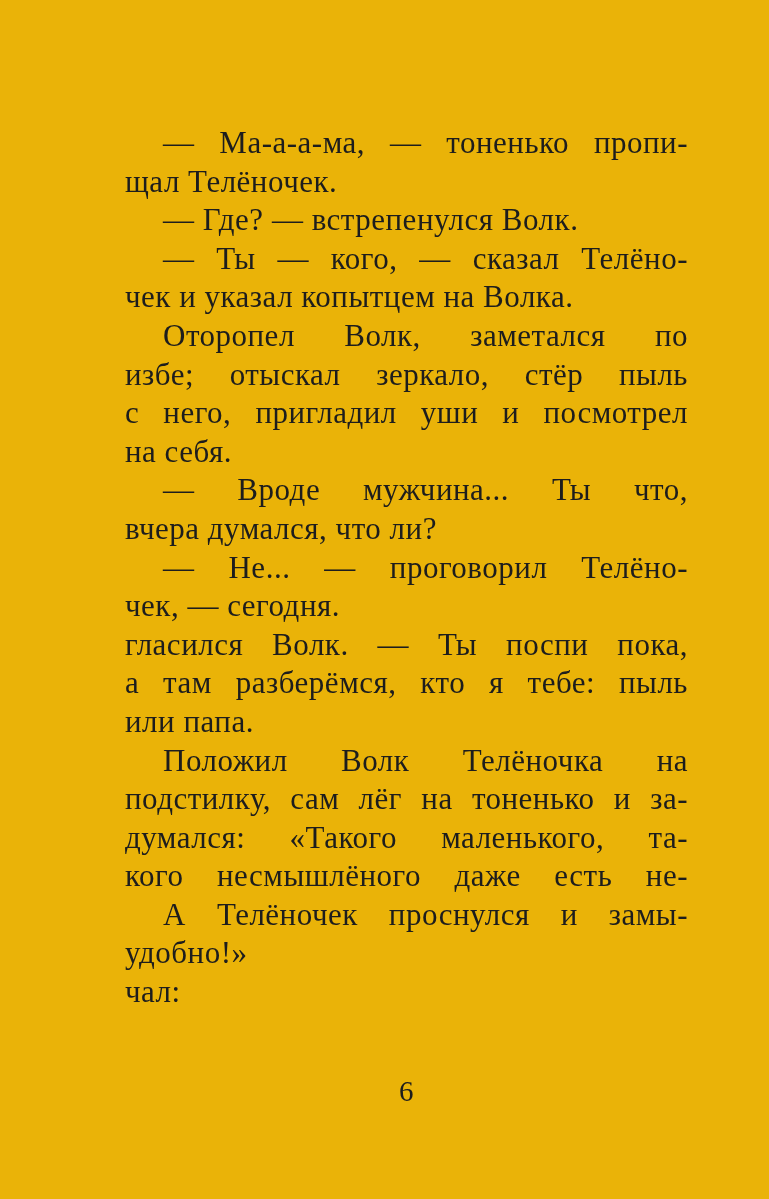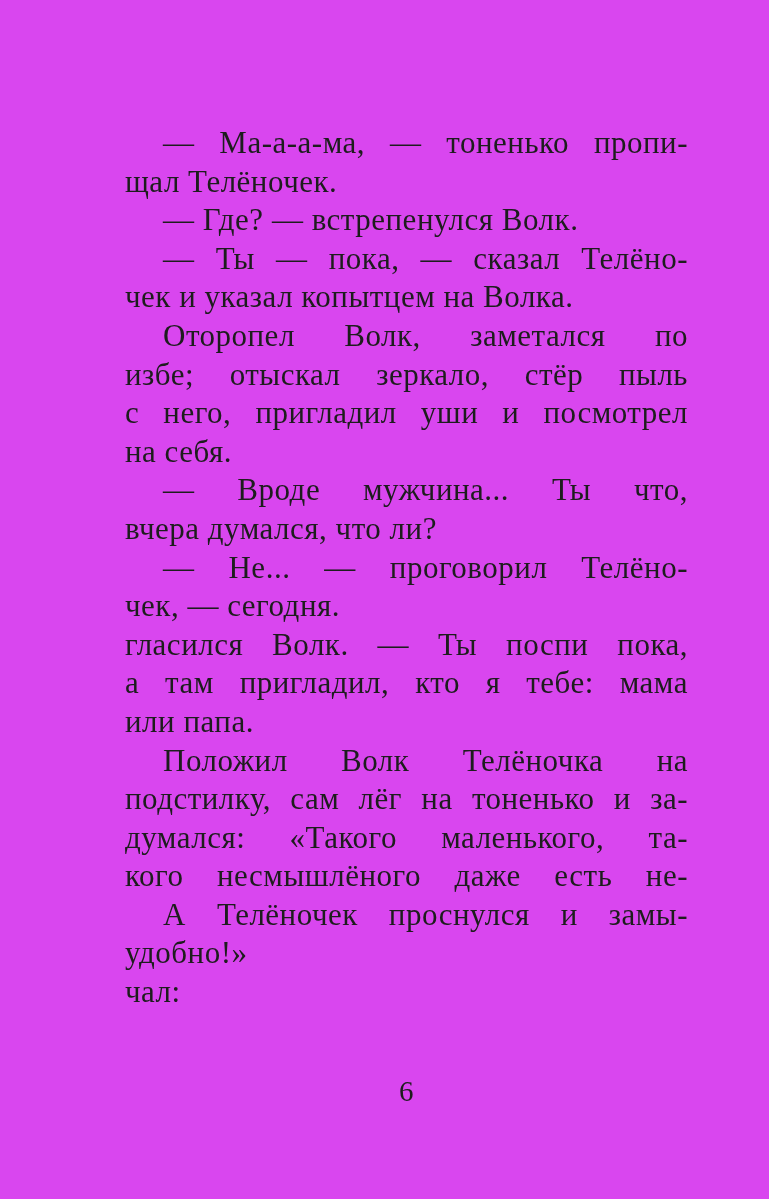--- a/index.html
+++ b/index.html
@@ -11,21 +11,21 @@
     height: 1199px;
     background: #fefefd;
     overflow: hidden;
     position: relative;
     font-family: "Liberation Serif", "DejaVu Serif", serif;
     color: #1d1d1d;
   }
   .page {
     position: absolute;
     inset: 0;
-    background: #d946ef;
+    background: #eab308;
   }
   .text-block {
     position: absolute;
     left: 125px;
     top: 124px;
     width: 563px;
   }
   .line {
     font-size: 31px;
     line-height: 38.6px;
@@ -57,32 +57,32 @@
 </style>
 </head>
 <body>
 
 <div class="page">
 
   <div class="text-block">
     <div class="line indent fill">— Ма-а-а-ма, — тоненько пропи-</div>
     <div class="line">щал Телёночек.</div>
     <div class="line indent">— Где? — встрепенулся Волк.</div>
-    <div class="line indent fill">— Ты — пока, — сказал Телёно-</div>
+    <div class="line indent fill">— Ты — кого, — сказал Телёно-</div>
     <div class="line">чек и указал копытцем на Волка.</div>
     <div class="line indent fill">Оторопел Волк, заметался по</div>
     <div class="line fill">избе; отыскал зеркало, стёр пыль</div>
     <div class="line fill">с него, пригладил уши и посмотрел</div>
     <div class="line">на себя.</div>
     <div class="line indent fill">— Вроде мужчина... Ты что,</div>
     <div class="line">вчера думался, что ли?</div>
     <div class="line indent fill">— Не... — проговорил Телёно-</div>
     <div class="line">чек, — сегодня.</div>
     <div class="line fill">гласился Волк. — Ты поспи пока,</div>
-    <div class="line fill">а там пригладил, кто я тебе: мама</div>
+    <div class="line fill">а там разберёмся, кто я тебе: пыль</div>
     <div class="line">или папа.</div>
     <div class="line indent fill">Положил Волк Телёночка на</div>
     <div class="line fill">подстилку, сам лёг на тоненько и за-</div>
     <div class="line fill">думался: «Такого маленького, та-</div>
     <div class="line fill">кого несмышлёного даже есть не-</div>
     <div class="line indent fill">А Телёночек проснулся и замы-</div>
     <div class="line">удобно!»</div>
     <div class="line">чал:</div>
   </div>
 

